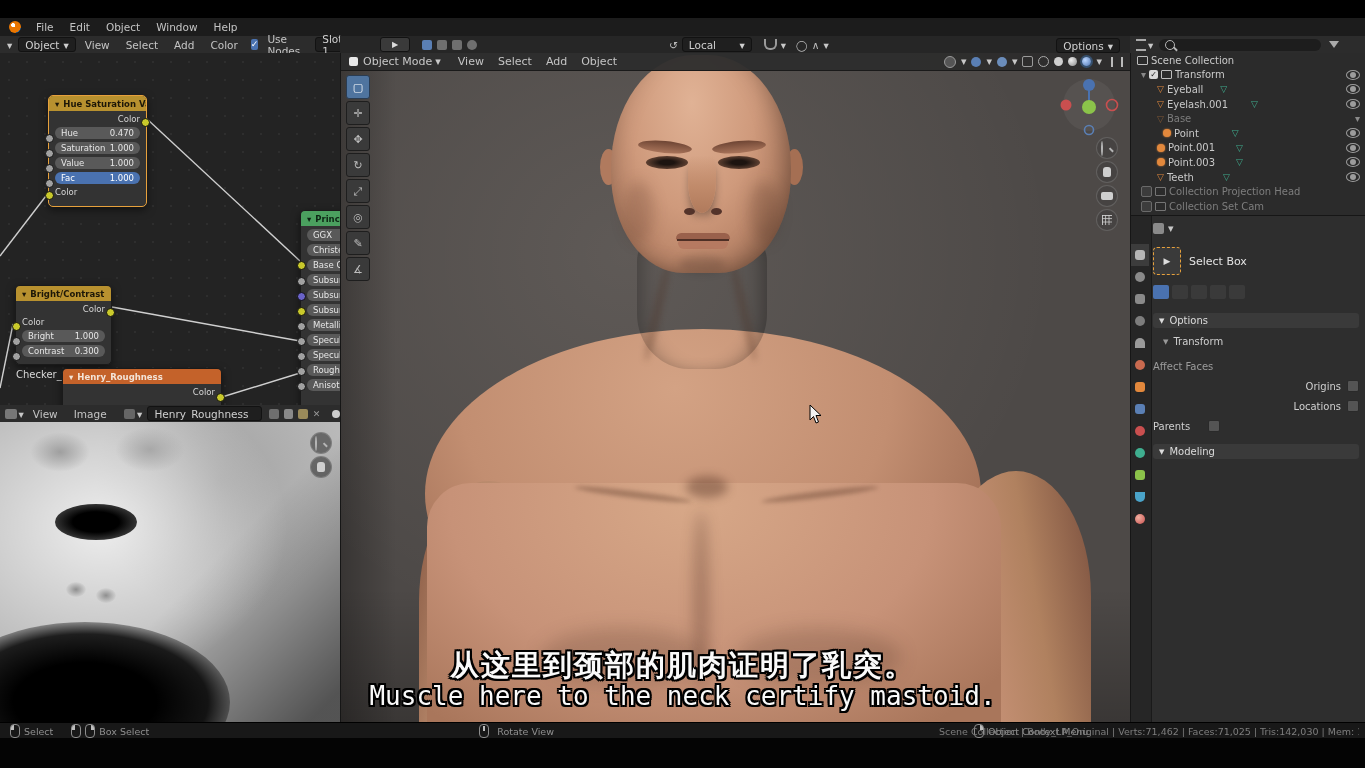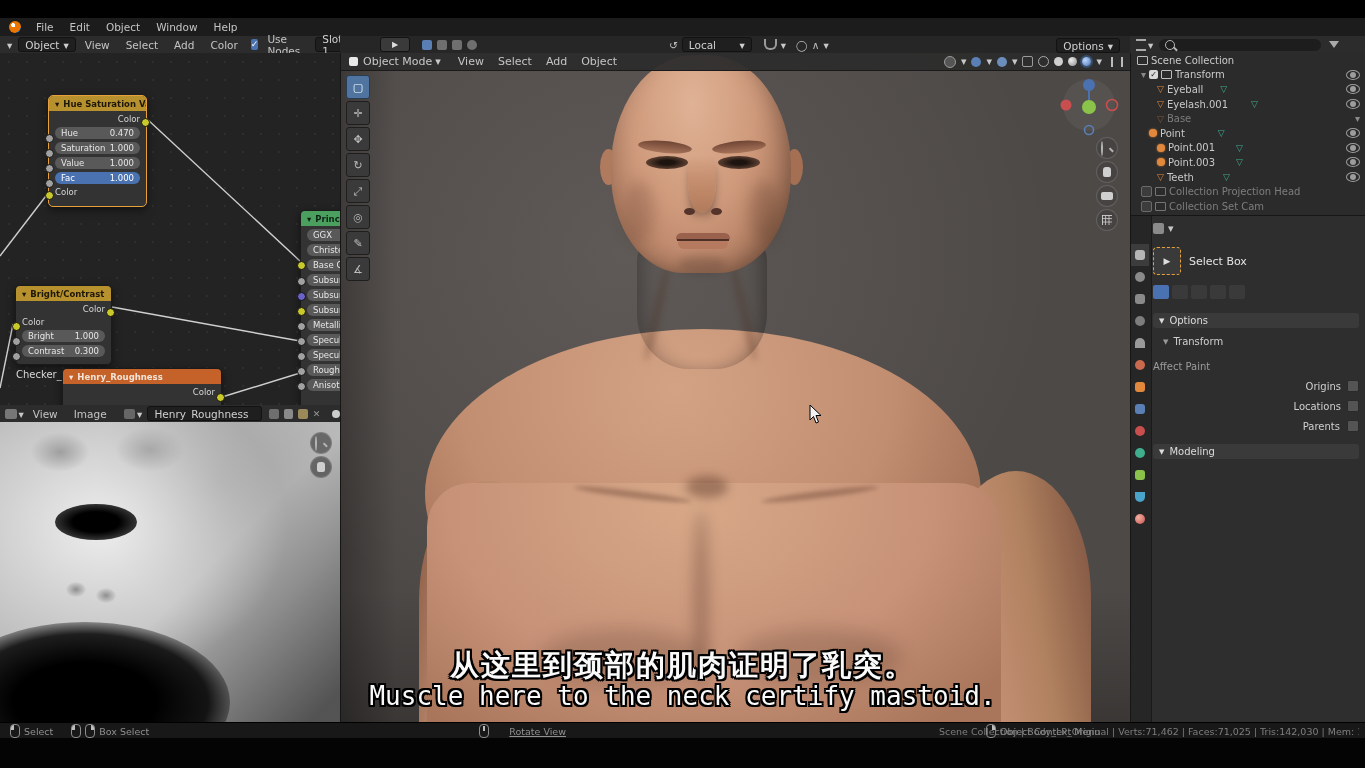--- a/index.html
+++ b/index.html
@@ -449,21 +449,21 @@
       <span class="dataico" style="margin-left:20px;">▽</span>
       <span class="eye" style="margin-left:auto;margin-right:6px;">
           <i></i>
         </span>
     </div>
     <div class="olrow" style="padding-left:26px;">
       <span class="meshico" style="opacity:.45;">▽</span>
       <span class="muted">Base</span>
       <span style="margin-left:auto;margin-right:6px;color:#8a8a8a;">▾</span>
     </div>
-    <div class="olrow" style="padding-left:18px;">
+    <div class="olrow" style="padding-left:32px;">
       <span class="lightico"></span>
       <span>Point</span>
       <span class="dataico" style="margin-left:30px;">▽</span>
       <span class="eye" style="margin-left:auto;margin-right:6px;">
           <i></i>
         </span>
     </div>
     <div class="olrow" style="padding-left:26px;">
       <span class="lightico"></span>
       <span>Point.001</span>
@@ -563,51 +563,51 @@
         <span style="width:16px;height:14px;background:#3a3a3a;border-radius:2px;"></span>
       </div>
       <div class="sechdr" style="margin-top:14px;">
         <span style="font-size:7px;">▼</span>
         <span>Options</span>
       </div>
       <div class="row" style="margin-top:8px;margin-left:10px;gap:5px;color:#cfcfcf;font-size:10px;">
         <span style="font-size:7px;color:#999;">▼</span>
         <span>Transform</span>
       </div>
-      <div style="margin-top:14px;font-size:10px;color:#9c9c9c;">Affect Paint</div>
+      <div style="margin-top:14px;font-size:10px;color:#9c9c9c;">Affect Faces</div>
       <div class="row" style="margin-top:8px;justify-content:flex-end;gap:6px;">
         <span style="font-size:10px;color:#cfcfcf;">Origins</span>
         <span class="pchk"></span>
       </div>
       <div class="row" style="margin-top:8px;justify-content:flex-end;gap:6px;">
         <span style="font-size:10px;color:#cfcfcf;">Locations</span>
         <span class="pchk"></span>
       </div>
-      <div class="row" style="margin-top:8px;justify-content:flex-end;gap:7px;">
+      <div class="row" style="margin-top:8px;justify-content:flex-start;gap:18px;">
         <span style="font-size:10px;color:#cfcfcf;">Parents</span>
         <span class="pchk"></span>
       </div>
       <div class="sechdr" style="margin-top:12px;">
         <span style="font-size:7px;">▼</span>
         <span>Modeling</span>
       </div>
     </div>
   </div>
 
   <div class="a status row" style="left:0;top:722px;width:1365px;height:16px;">
     <div class="row" style="margin-left:10px;gap:4px;">
       <span class="mouse l"></span>
       <span>Select</span>
     </div>
     <div class="row" style="margin-left:18px;gap:4px;">
       <span class="mouse l"></span>
       <span class="mouse r"></span>
       <span>Box Select</span>
     </div>
-    <div class="row" style="margin-left:330px;gap:20px;text-decoration:underline;">
+    <div class="row" style="margin-left:330px;gap:8px;">
       <span class="mouse m"></span>
       <span>Rotate View</span>
     </div>
     <div class="row" style="margin-left:420px;gap:4px;">
       <span class="mouse r"></span>
       <span>Object Context Menu</span>
     </div>
     <div class="a nowrap" style="right:6px;top:3px;max-width:420px;color:#7e7e7e;font-size:9.5px;text-align:right;">Scene Collection | Body_LP_Original | Verts:71,462 | Faces:71,025 | Tris:142,030 | Mem: 1.3 GiB | 2.81.16</div>
   </div>
 

